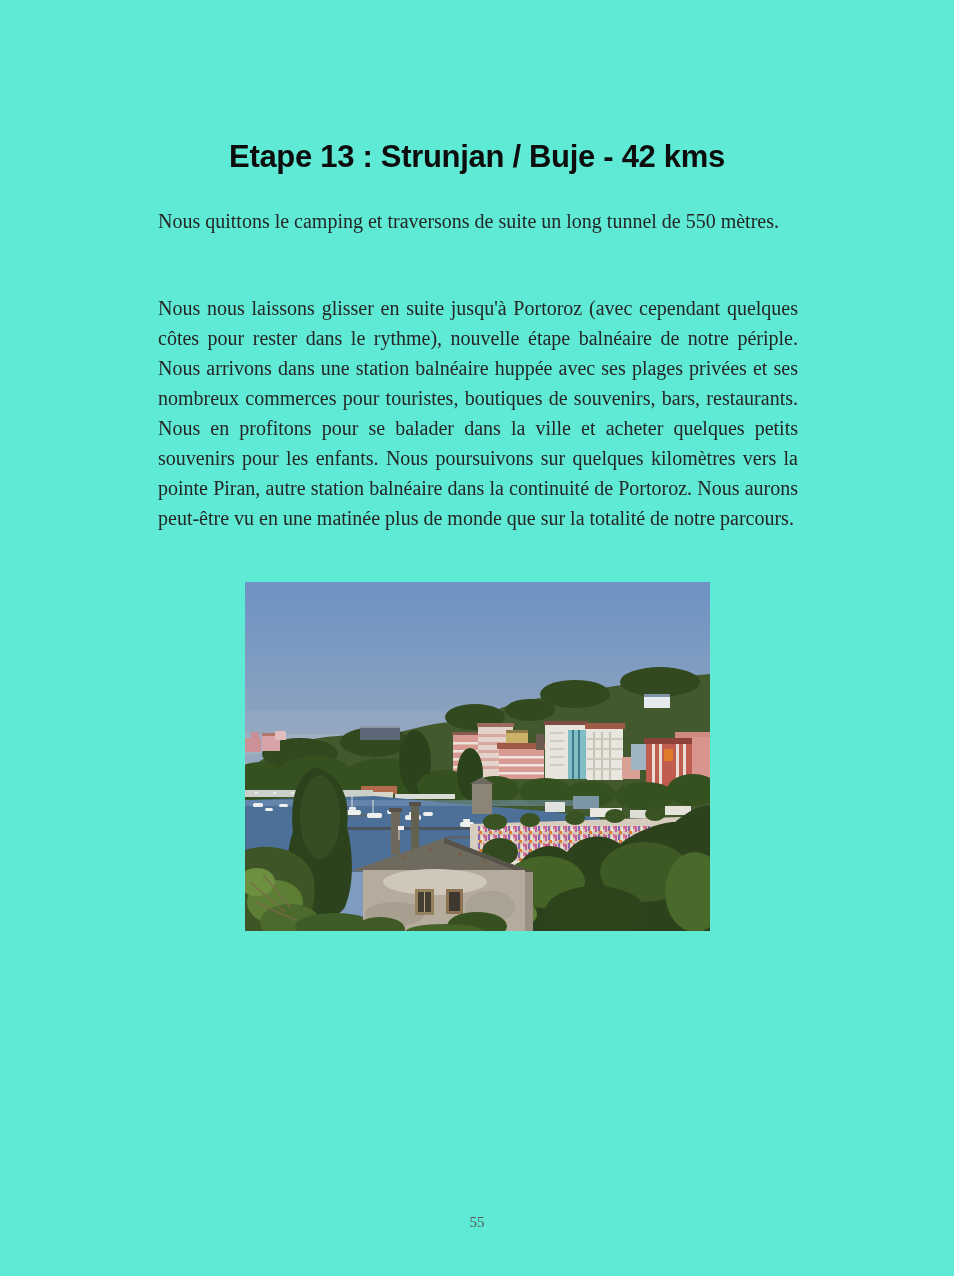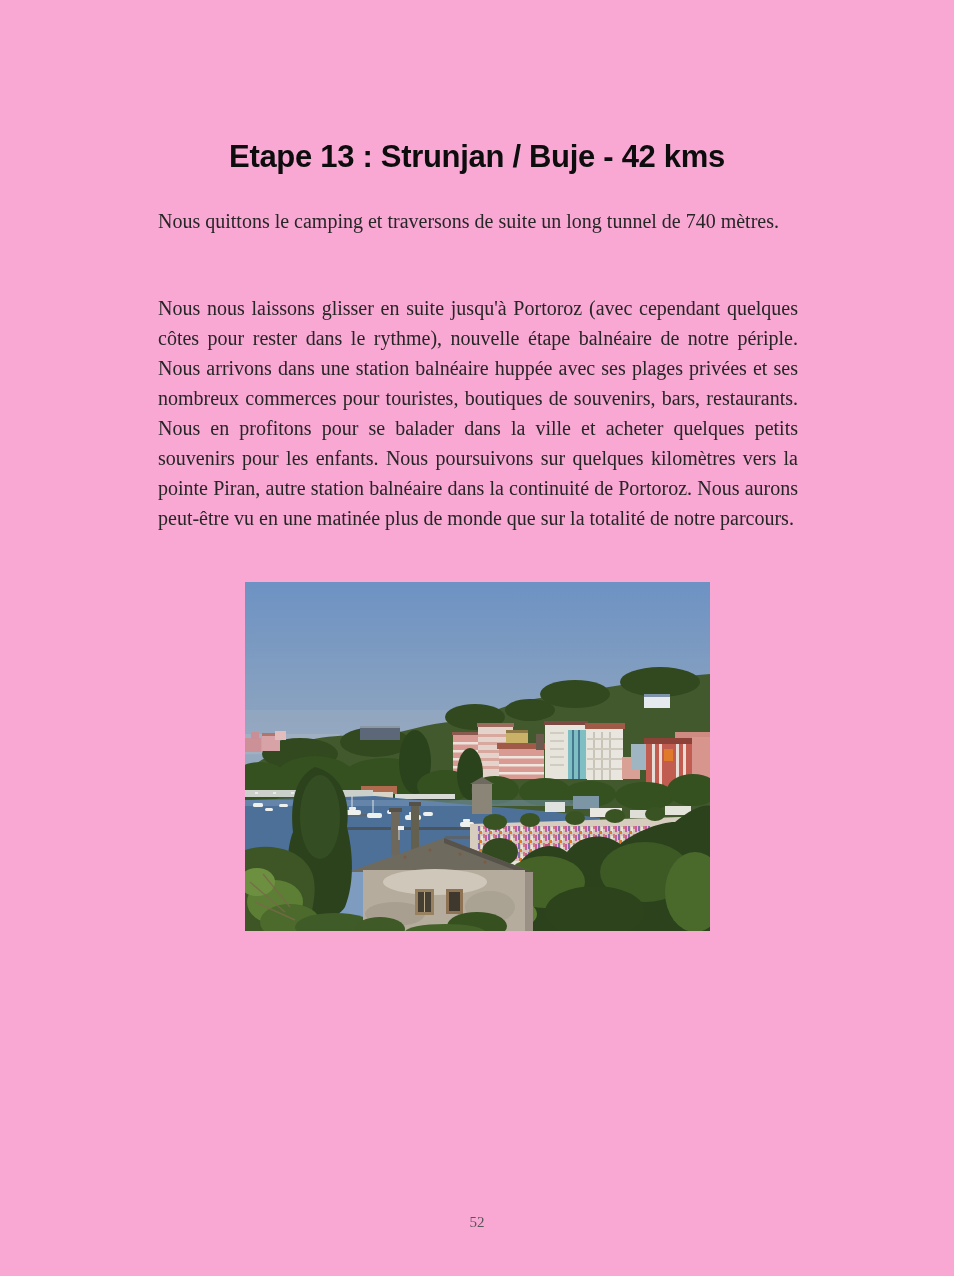--- a/index.html
+++ b/index.html
@@ -1,17 +1,17 @@
 <!DOCTYPE html>
 <html><head>
 <meta charset="utf-8">
 <style>
   html,body { margin:0; padding:0; background:#ffffff; }
   .page {
-    position:relative; width:954px; height:1276px; background:#f9a8d4;
+    position:relative; width:954px; height:1276px; background:#5eead4;
     font-family:"Liberation Serif", serif; color:#1f1f1f; overflow:hidden;
   }
   .doc-title {
     position:absolute; top:114px; left:0; width:954px;
     text-align:center; font-family:"Liberation Sans", sans-serif;
     font-weight:bold; font-size:31px; line-height:44px; color:#0d0d0d;
     letter-spacing:-0.3px;
   }
   .para {
     position:absolute; left:158px; width:640px;
@@ -30,21 +30,21 @@
     text-align:center; font-size:15px; line-height:20px; color:#575757;
   }
 </style>
 </head>
 <body>
 
 <div class="page">
 
   <h1 class="doc-title">Etape 13 : Strunjan / Buje - 42 kms</h1>
 
-  <p class="para para-1">Nous quittons le camping et traversons de suite un long tunnel de 740 mètres.</p>
+  <p class="para para-1">Nous quittons le camping et traversons de suite un long tunnel de 550 mètres.</p>
 
   <p class="para para-2">Nous nous laissons glisser en suite jusqu'à Portoroz (avec cependant quelques côtes pour rester dans le rythme), nouvelle étape balnéaire de notre périple. Nous arrivons dans une station balnéaire huppée avec ses plages privées et ses nombreux commerces pour touristes, boutiques de souvenirs, bars, restaurants. Nous en profitons pour se balader dans la ville et acheter quelques petits souvenirs pour les enfants. Nous poursuivons sur quelques kilomètres vers la pointe Piran, autre station balnéaire dans la continuité de Portoroz. Nous aurons peut-être vu en une matinée plus de monde que sur la totalité de notre parcours.</p>
 
   <div class="photo-frame" role="img" aria-label="Vue de Portoroz : port de plaisance, plage couverte de parasols, immeubles balnéaires sur la colline boisée, vieille maison au premier plan">
     <svg width="465" height="349" viewBox="0 0 465 349" xmlns="http://www.w3.org/2000/svg">
       <defs>
         <linearGradient id="skyg" x1="0" y1="0" x2="0" y2="1">
           <stop offset="0" stop-color="#6d92c3"></stop>
           <stop offset="1" stop-color="#9aabbe"></stop>
         </linearGradient>
@@ -278,15 +278,15 @@
         <rect x="201" y="307" width="17" height="25" fill="#8d7254"></rect>
         <rect x="204" y="310" width="11" height="19" fill="#3f382e"></rect>
       </g>
 
       <ellipse cx="135" cy="347" rx="25" ry="12" fill="#3f5a26"></ellipse>
       <ellipse cx="232" cy="344" rx="30" ry="14" fill="#36511f"></ellipse>
       <ellipse cx="200" cy="350" rx="40" ry="8" fill="#44612a"></ellipse>
     </svg>
   </div>
 
-  <div class="page-number">52</div>
+  <div class="page-number">55</div>
 
 </div>
 
 </body></html>

